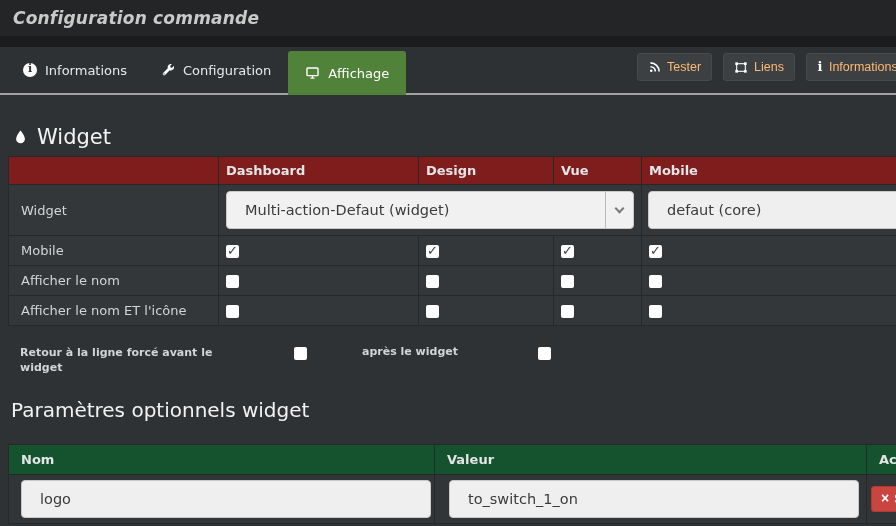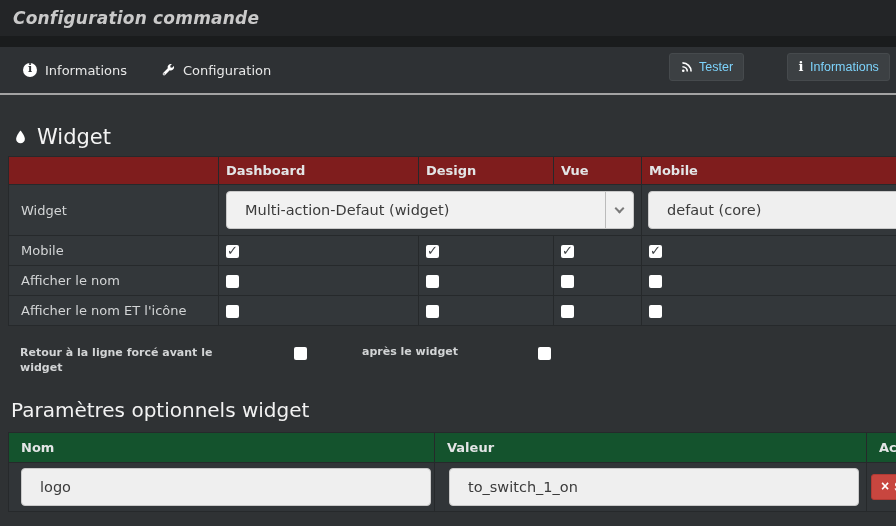--- a/index.html
+++ b/index.html
@@ -11,38 +11,38 @@
   .titlebar h1{margin:0;font-size:17px;font-weight:bold;color:#c9c9c9;letter-spacing:.2px;font-style:italic;}
   .dark-band{height:11px;background:#1a1c1d;}
 
   
   .tabbar{position:relative;height:48px;background:#2e3134;border-bottom:2px solid #a3a3a3;
     display:flex;align-items:stretch;padding-left:6px;}
   .tab{display:flex;align-items:center;gap:8px;padding:0 17px;color:#e8e8e8;font-size:13px;cursor:pointer;}
   .tab.active{background:#518239;color:#fff;border-radius:3px 3px 0 0;margin-top:4px;margin-bottom:-2px;}
   .tab-actions{position:absolute;left:637px;top:6px;display:flex;gap:11px;}
   .btn-dark{display:flex;align-items:center;gap:6px;height:28px;padding:0 10px;background:#3c4043;
-    border:1px solid #464a4d;border-radius:3px;color:#7dd3fc;font-size:12.5px;white-space:nowrap;cursor:pointer;margin-left:32px;}
+    border:1px solid #464a4d;border-radius:3px;color:#fdba74;font-size:12.5px;white-space:nowrap;cursor:pointer;}
 
   
   .ico{display:inline-block;flex:none;}
   .ico svg{display:block;}
   .ico-info-circle{width:14px;height:14px;background:#fff;border-radius:50%;position:relative;}
   .ico-info-circle::after{content:"i";position:absolute;left:0;right:0;top:-1px;text-align:center;
     color:#2e3134;font-size:11px;font-weight:bold;font-family:"DejaVu Serif",serif;}
   .ico-info-plain{width:6px;text-align:center;position:relative;top:-1px;}
   .ico-info-plain::after{content:"i";color:#fff;font-size:13px;font-weight:bold;font-family:"DejaVu Serif",serif;}
   .ico-x{color:#fff;font-weight:bold;font-size:14px;line-height:1;position:relative;top:-1px;}
   .chev{width:7px;height:7px;border-right:2px solid #7a7a7a;border-bottom:2px solid #7a7a7a;
     transform:rotate(45deg);margin-top:-3px;}
 
   
   .content{padding:0;}
   .h-widget{display:flex;align-items:center;gap:9px;margin:30px 0 7px 13px;color:#f4f4f4;font-size:21px;}
-  .h-params{margin:22px 0 10px 11px;color:#f2f2f2;font-size:20px;}
+  .h-params{margin:22px 0 22px 11px;color:#f2f2f2;font-size:20px;}
 
   table{border-collapse:collapse;table-layout:fixed;}
   .tbl-main{margin-left:8px;width:913px;}
   .tbl-main th,.tbl-main td{border:1px solid #26292b;background:#33373a;padding:0;
     font-size:13px;color:#d3d5d6;text-align:left;vertical-align:middle;}
   .tbl-main thead th{background:#7f1d1d;height:28px;font-weight:bold;color:#e3e5e6;padding-left:7px;}
   .tbl-main thead th.first{padding-left:12px;}
   .tbl-main td.lbl{padding-left:12px;}
   .row-widget td{height:50px;}
   .row-check td{height:30px;}
@@ -95,31 +95,52 @@
     <span>Informations</span>
   </div>
   <div class="tab">
     <span class="ico">
       <svg width="14" height="14" viewBox="0 0 24 24">
           <path fill="#fff" d="M22.4 7.2a5.6 5.6 0 0 1-7.4 5.3L7 20.5a2.4 2.4 0 0 1-3.4-3.4l8-8A5.6 5.6 0 0 1 18.7 2l-2.9 2.9.6 2.7 2.7.6L22 5.3c.3.6.4 1.2.4 1.9zM5.3 19.9a1.1 1.1 0 1 0 0-2.2 1.1 1.1 0 0 0 0 2.2z"></path>
         </svg>
     </span>
     <span>Configuration</span>
   </div>
+  <div class="tab active">
+    <span class="ico">
+      <svg width="15" height="14" viewBox="0 0 24 24">
+          <rect x="2.5" y="3.5" width="19" height="13" rx="1.5" fill="none" stroke="#fff" stroke-width="2.4"></rect>
+          <path d="M8.5 20.6h7M12 17v3.4" stroke="#fff" stroke-width="2.2" fill="none"></path>
+        </svg>
+    </span>
+    <span>Affichage</span>
+  </div>
 
   <div class="tab-actions">
     <button class="btn-dark">
       <span class="ico">
         <svg width="13" height="13" viewBox="0 0 24 24">
             <path d="M4.5 10.5a9 9 0 0 1 9 9" stroke="#fff" stroke-width="3" fill="none"></path>
             <path d="M4.5 3.5a16 16 0 0 1 16 16" stroke="#fff" stroke-width="3" fill="none"></path>
             <circle cx="6" cy="18" r="2.4" fill="#fff"></circle>
           </svg>
       </span>
       <span>Tester</span>
+    </button>
+    <button class="btn-dark">
+      <span class="ico">
+        <svg width="14" height="13" viewBox="0 0 24 24">
+            <rect x="4" y="5" width="16" height="14" fill="none" stroke="#fff" stroke-width="2"></rect>
+            <rect x="1.5" y="2.5" width="5" height="5" fill="#fff"></rect>
+            <rect x="17.5" y="2.5" width="5" height="5" fill="#fff"></rect>
+            <rect x="1.5" y="16.5" width="5" height="5" fill="#fff"></rect>
+            <rect x="17.5" y="16.5" width="5" height="5" fill="#fff"></rect>
+          </svg>
+      </span>
+      <span>Liens</span>
     </button>
     <button class="btn-dark">
       <span class="ico ico-info-plain"></span>
       <span>Informations</span>
     </button>
 
   </div>
 </div>
 
 <div class="content">

